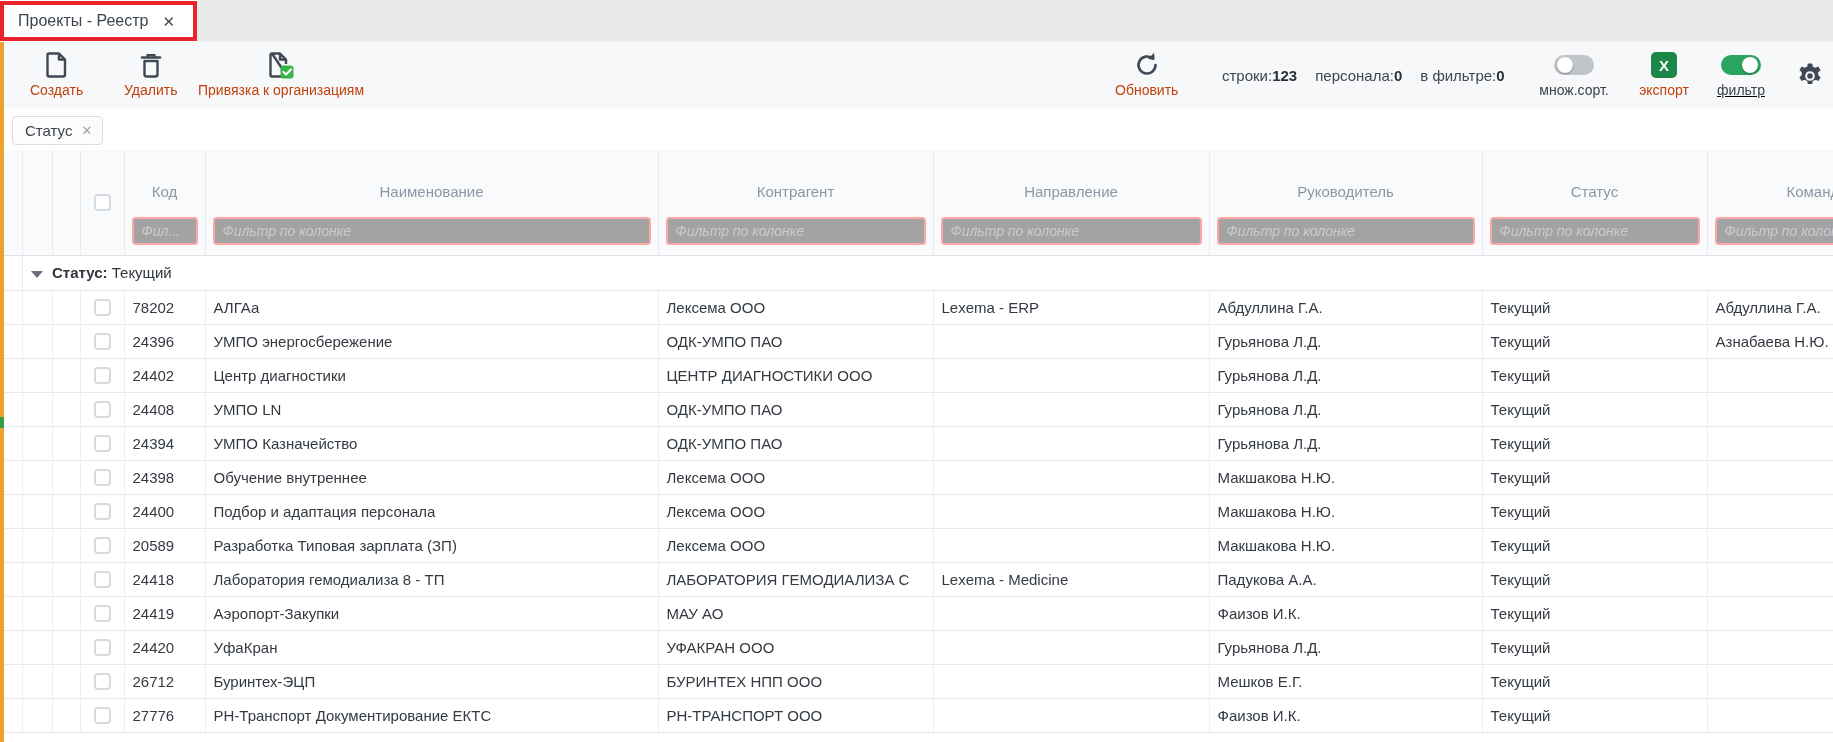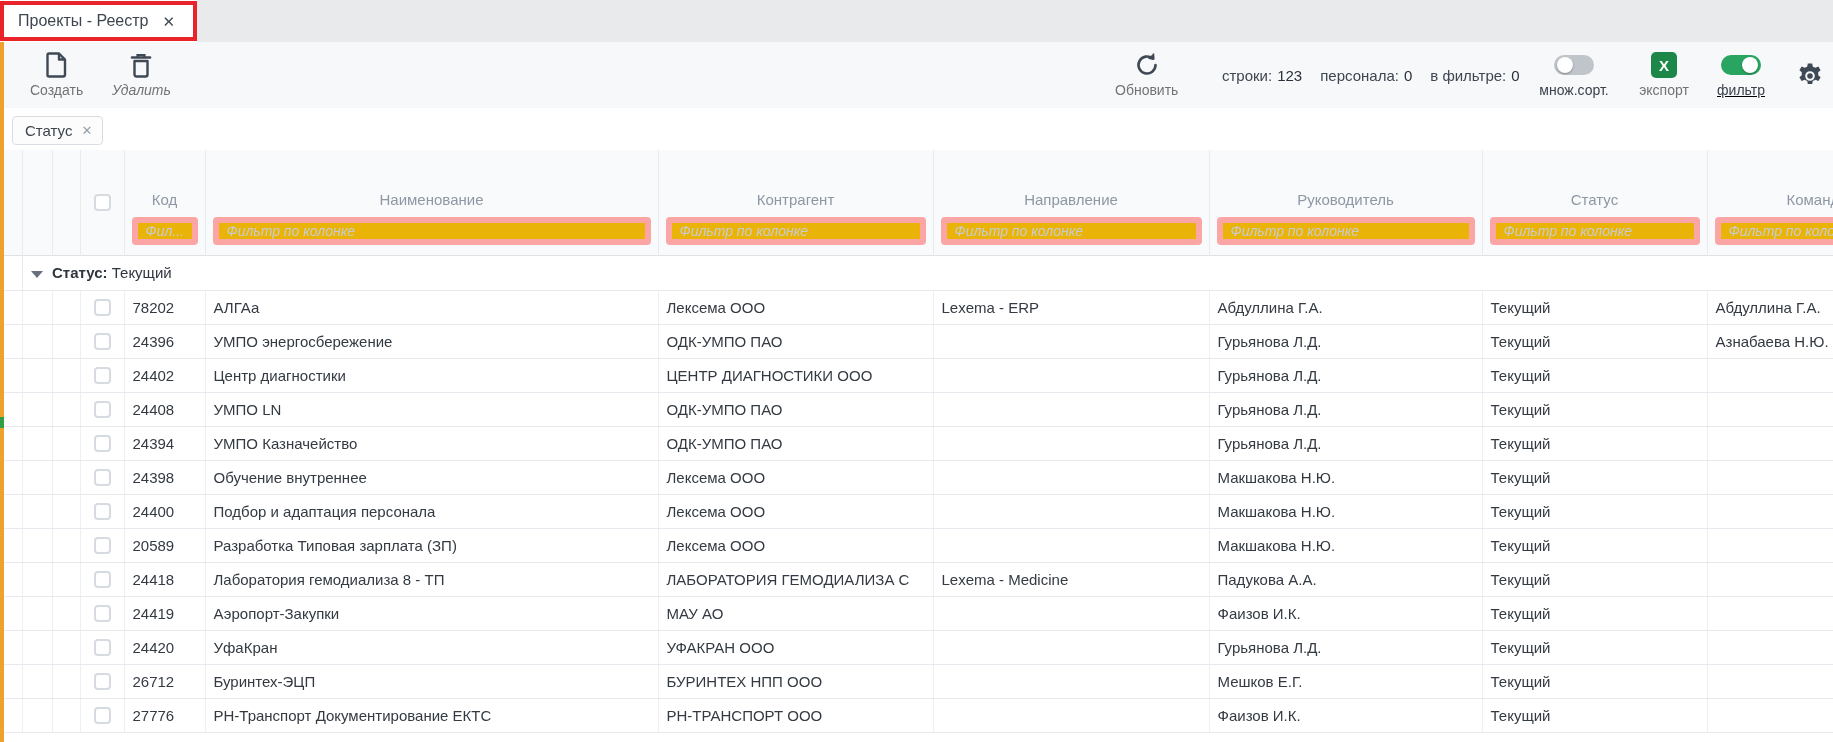--- a/index.html
+++ b/index.html
@@ -13,25 +13,25 @@
          display:flex; align-items:center; padding:0 16px 0 18px; }
   .tab-label { font-size:16px; color:#3d4650; white-space:nowrap; }
   .tab-close { margin-left:14px; font-size:15px; font-weight:700; color:#434c57; cursor:pointer; line-height:1; }
   .annotation { position:absolute; left:0; top:1px; width:197px; height:40px;
                 border:4px solid #e82329; pointer-events:none; z-index:20; }
 
   
   .toolbar { position:absolute; left:0; top:42px; width:1833px; height:66px; background:#f7f8f9; }
   .tbtn { position:absolute; top:9px; text-align:center; cursor:pointer; }
   .tbtn .ticon { height:28px; display:flex; align-items:center; justify-content:center; }
-  .tbtn .tlabel { margin-top:3px; font-size:14px; color:#737373; white-space:nowrap; }
+  .tbtn .tlabel { margin-top:3px; font-size:14px; color:#c2410c; white-space:nowrap; }
   .tbtn svg { display:block; }
   .stats { position:absolute; left:1222px; top:0; height:66px; display:flex; align-items:center;
            gap:18px; font-size:15px; color:#3e4652; }
-  .stats b { font-weight:400; color:#2b313a; margin-left:5px; }
+  .stats b { font-weight:700; color:#2b313a; }
   .stat { white-space:nowrap; }
   .toggle { width:40px; height:20px; border-radius:10px; position:relative; margin:0 auto; }
   .toggle .knob { position:absolute; top:2px; width:16px; height:16px; border-radius:50%; background:#fff;
                   box-shadow:0 1px 2px rgba(0,0,0,.35); }
   .toggle.off { background:#bfc5cb; } .toggle.off .knob { left:3px; }
   .toggle.on  { background:#2aa561; } .toggle.on  .knob { right:3px; }
   .tbtn .tlabel.dark { color:#3a424e; }
   .excel-icon { width:26px; height:26px; background:#1d8649; border-radius:5px; color:#fff;
                 font-size:15px; font-weight:700; display:flex; align-items:center; justify-content:center;
                 margin:0 auto; font-family:"Liberation Sans",sans-serif; }
@@ -49,26 +49,26 @@
   .accent-marker { position:absolute; left:0; top:375px; width:4px; height:11px; background:#2f9e44; }
 
   
   .grid { position:absolute; left:4px; top:150px; width:1829px; height:592px; overflow:hidden; }
   table { border-collapse:collapse; table-layout:fixed; width:1923px; }
   col.c-sp1{width:18px} col.c-exp{width:30px} col.c-sp2{width:28px} col.c-chk{width:44px}
   col.c-code{width:81px} col.c-name{width:453px} col.c-contr{width:275px} col.c-dir{width:276px}
   col.c-mgr{width:273px} col.c-status{width:225px} col.c-team{width:220px}
 
   thead th { background:#f9fafb; border-right:1px solid #e8ebee; font-weight:400; }
-  th.title { height:66px; vertical-align:bottom; padding-bottom:8px; text-align:center;
+  th.title { height:66px; vertical-align:bottom; padding-bottom:16px; text-align:center;
              font-size:15px; color:#8d97a5; white-space:nowrap; overflow:hidden; }
   th.gutter { border-right:1px solid #e8ebee; }
   tr.filters th { height:39px; vertical-align:top; padding:1px 7px 0 7px; }
   tr.filters { border-bottom:1px solid #dfe3e7; }
-  .filter-input { width:100%; height:28px; border:6px solid #fca5a5; border-radius:4px; background:#eab308;
+  .filter-input { width:100%; height:28px; border:2px solid #fca5a5; border-radius:4px; background:#a3a3a3;
                   font-family:inherit; font-size:14px; font-style:italic; color:#4a525c; padding:0 8px; outline:none; }
   .filter-input::placeholder { color:#c6ccd4; font-style:italic; }
 
   .checkbox { display:inline-block; width:17px; height:17px; border:2px solid #d6dbe1; border-radius:4px;
               background:#fff; vertical-align:middle; cursor:pointer; }
 
   tr.group-row td { height:35px; border-bottom:1px solid #e6e9ed; background:#fff; }
   tr.group-row td.g1 { border-right:1px solid #e8ebee; }
   .tri { display:inline-block; width:0; height:0; border-left:6px solid transparent;
          border-right:6px solid transparent; border-top:7px solid #67707c; cursor:pointer; }
@@ -97,31 +97,41 @@
 
     <div class="tbtn" style="left:30px;">
       <div class="ticon">
         <svg width="21" height="26" viewBox="0 0 21 26">
           <path d="M3 1.5 H13 L19 7.5 V22.5 Q19 24.5 17 24.5 H3 Q1.5 24.5 1.5 23 V3 Q1.5 1.5 3 1.5 Z M13 1.5 V7.5 H19" fill="none" stroke="#3f4855" stroke-width="2.4" stroke-linejoin="round"></path>
         </svg>
       </div>
       <div class="tlabel">Создать</div>
     </div>
 
-    <div class="tbtn" style="left:112px;font-style:italic;">
+    <div class="tbtn" style="left:124px;">
       <div class="ticon">
         <svg width="22" height="25" viewBox="0 0 22 25">
           <path d="M2 4.5 H20" stroke="#3f4855" stroke-width="2.6" stroke-linecap="round"></path>
           <path d="M7.5 4.5 V2.2 H14.5 V4.5" fill="none" stroke="#3f4855" stroke-width="2.2"></path>
           <path d="M4.5 8 H17.5 V21.5 Q17.5 23.5 15.5 23.5 H6.5 Q4.5 23.5 4.5 21.5 Z" fill="none" stroke="#3f4855" stroke-width="2.4" stroke-linejoin="round"></path>
         </svg>
       </div>
       <div class="tlabel">Удалить</div>
     </div>
 
+    <div class="tbtn" style="left:198px;">
+      <div class="ticon">
+        <svg width="26" height="27" viewBox="0 0 26 27">
+          <path d="M4 1.5 H12 L18 7.5 V12 M18 22.5 Q18 24.5 16 24.5 H4 Q2.5 24.5 2.5 23 V3 Q2.5 1.5 4 1.5 Z M12 1.5 V7.5 H18" fill="none" stroke="#3f4855" stroke-width="2.4" stroke-linejoin="round"></path>
+          <rect x="12.5" y="13.5" width="13" height="13" rx="3" fill="#35b44a"></rect>
+          <path d="M15.5 20 L18 22.5 L23 17.5" fill="none" stroke="#fff" stroke-width="2.2" stroke-linecap="round" stroke-linejoin="round"></path>
+        </svg>
+      </div>
+      <div class="tlabel">Привязка к организациям</div>
+    </div>
 
     <div class="tbtn" style="left:1115px;">
       <div class="ticon">
         <svg width="26" height="26" viewBox="0 0 26 26">
           <path d="M21.5 13 A8.5 8.5 0 1 1 18.6 6.6" fill="none" stroke="#3f4855" stroke-width="2.6" stroke-linecap="round"></path>
           <path d="M19.5 1.5 L19.9 7 L14.5 6.2" fill="#3f4855" stroke="#3f4855" stroke-width="1.4" stroke-linejoin="round"></path>
         </svg>
       </div>
       <div class="tlabel">Обновить</div>
     </div>

